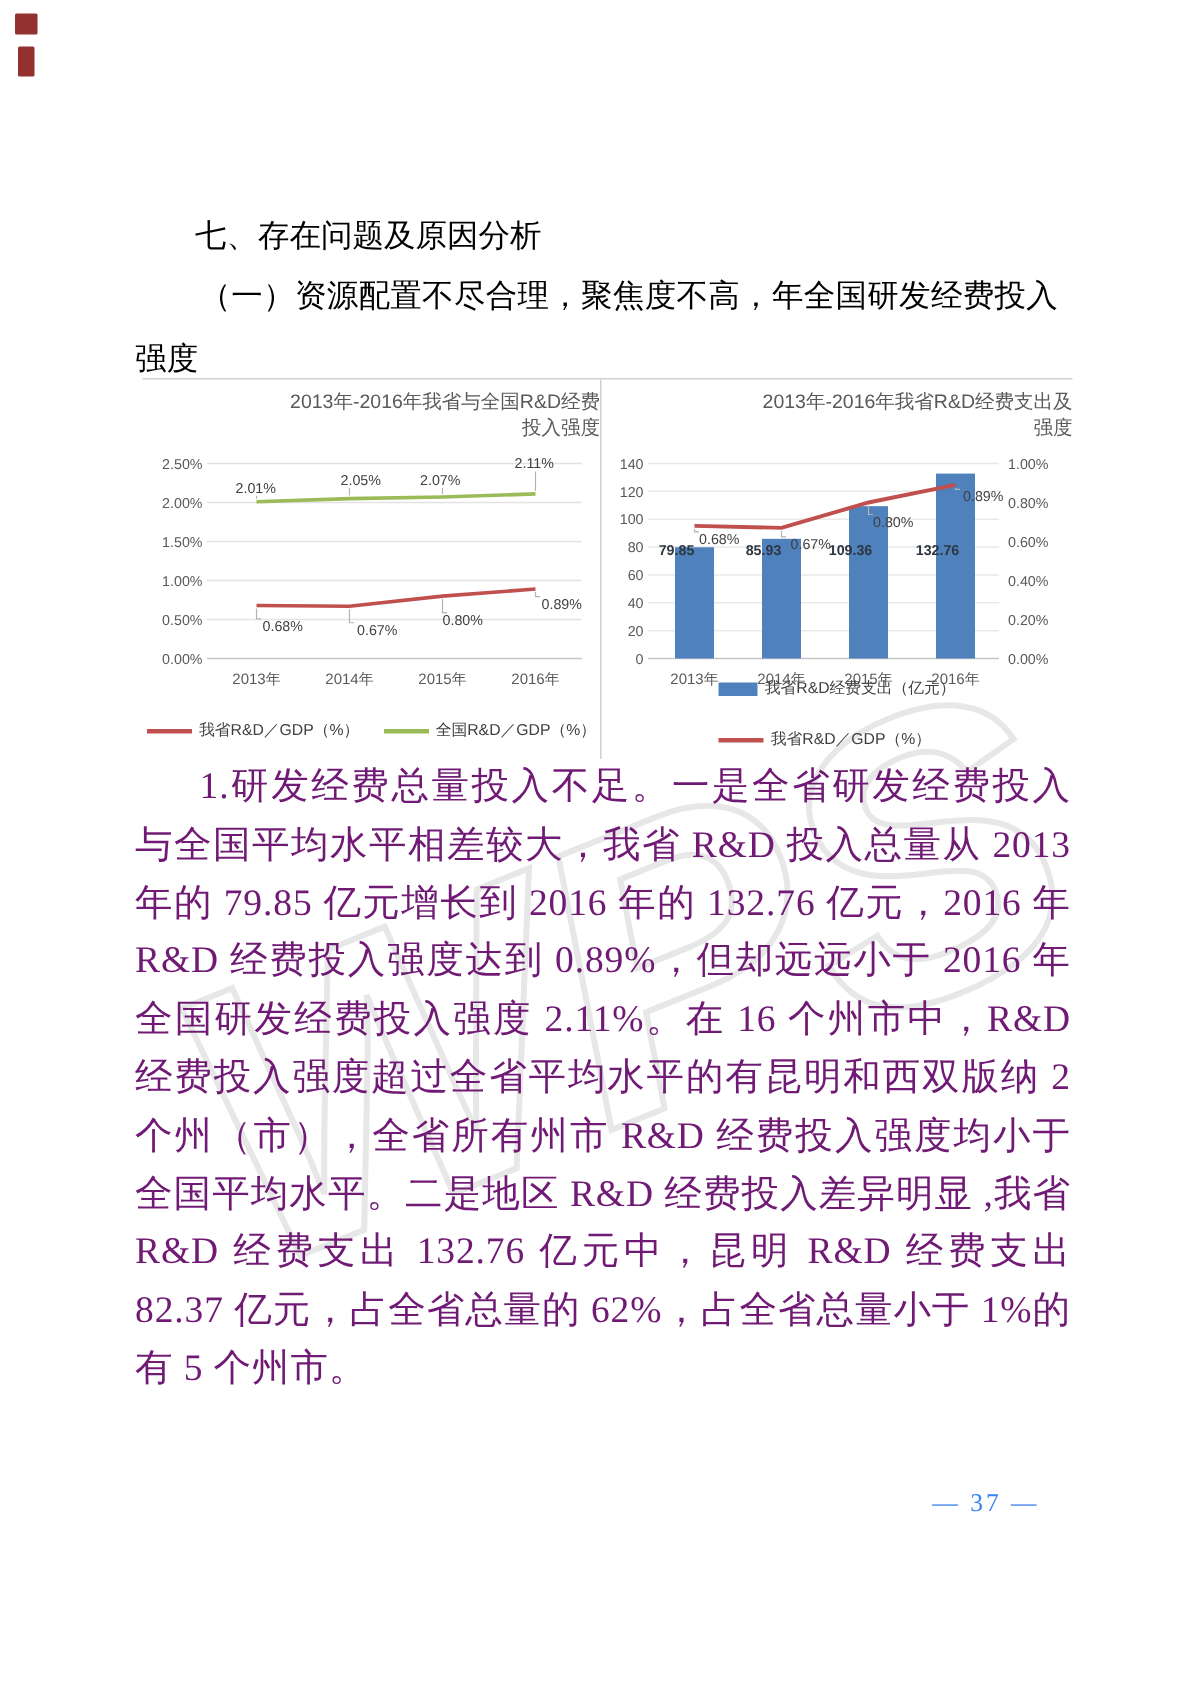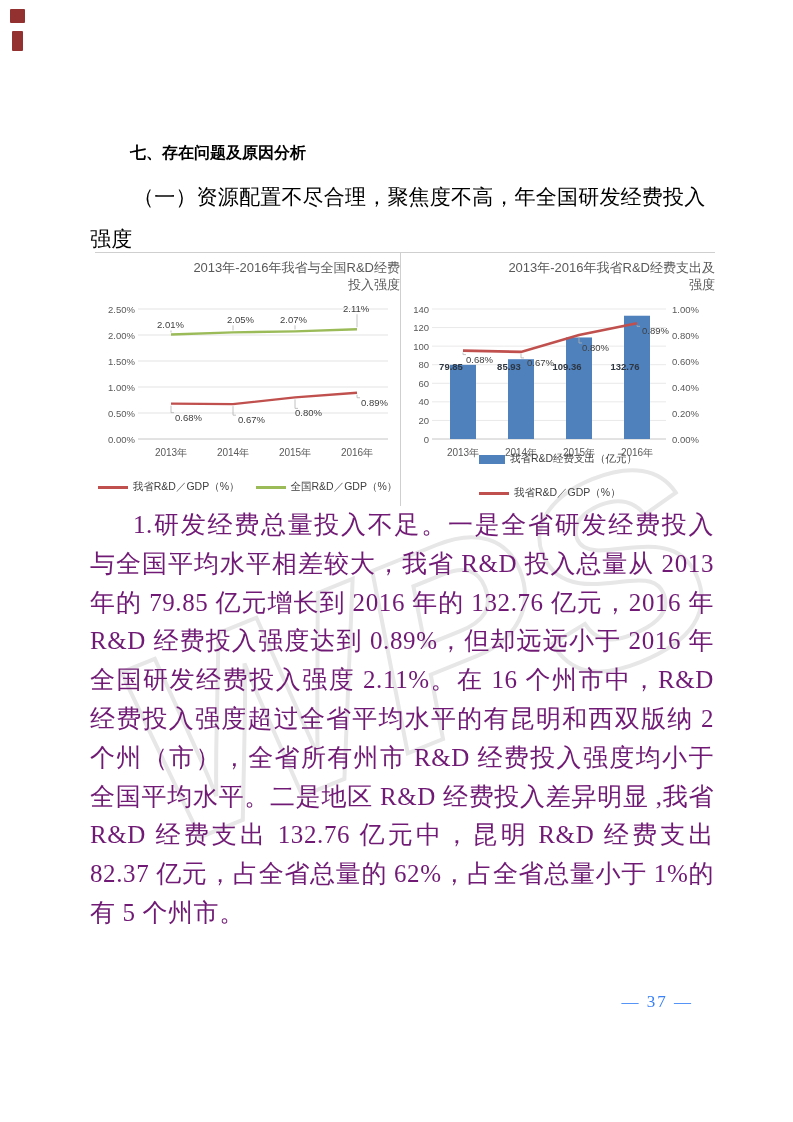--- a/index.html
+++ b/index.html
@@ -6,21 +6,21 @@
   .page{position:relative;width:793px;height:1122px;background:#ffffff;overflow:hidden;
         font-family:"Liberation Serif",serif;color:#111;}
   
   .watermark{position:absolute;left:0;top:0;width:793px;height:1122px;z-index:0;pointer-events:none;}
   
   .red-mark{position:absolute;background:#8a1f1f;opacity:.92;z-index:2;border-radius:1px;}
   .red-mark-1{left:10px;top:9px;width:15px;height:14px;}
   .red-mark-2{left:12px;top:31px;width:11px;height:20px;}
   
   .heading{position:absolute;left:130px;top:143px;font-family:"Liberation Sans",sans-serif;
-           font-weight:bold;font-size:16px;color:#000;z-index:3;}
+           font-weight:normal;font-size:21px;color:#000;z-index:3;}
   .subheading{position:absolute;left:90px;top:176px;width:624px;font-size:21px;line-height:42px;
               text-indent:43px;letter-spacing:0.2px;color:#000;z-index:3;margin:0;}
   
   .charts{position:absolute;left:95px;top:252px;width:620px;height:253px;z-index:3;
           border-top:1px solid #cfcfcf;display:flex;}
   .chart{position:relative;height:253px;}
   .chart-left{width:305px;border-right:1px solid #cfcfcf;}
   .chart-right{width:314px;}
   .chart-title{position:absolute;top:6px;left:0;width:100%;text-align:right;
                font-family:"Liberation Sans",sans-serif;font-size:13px;line-height:17px;

